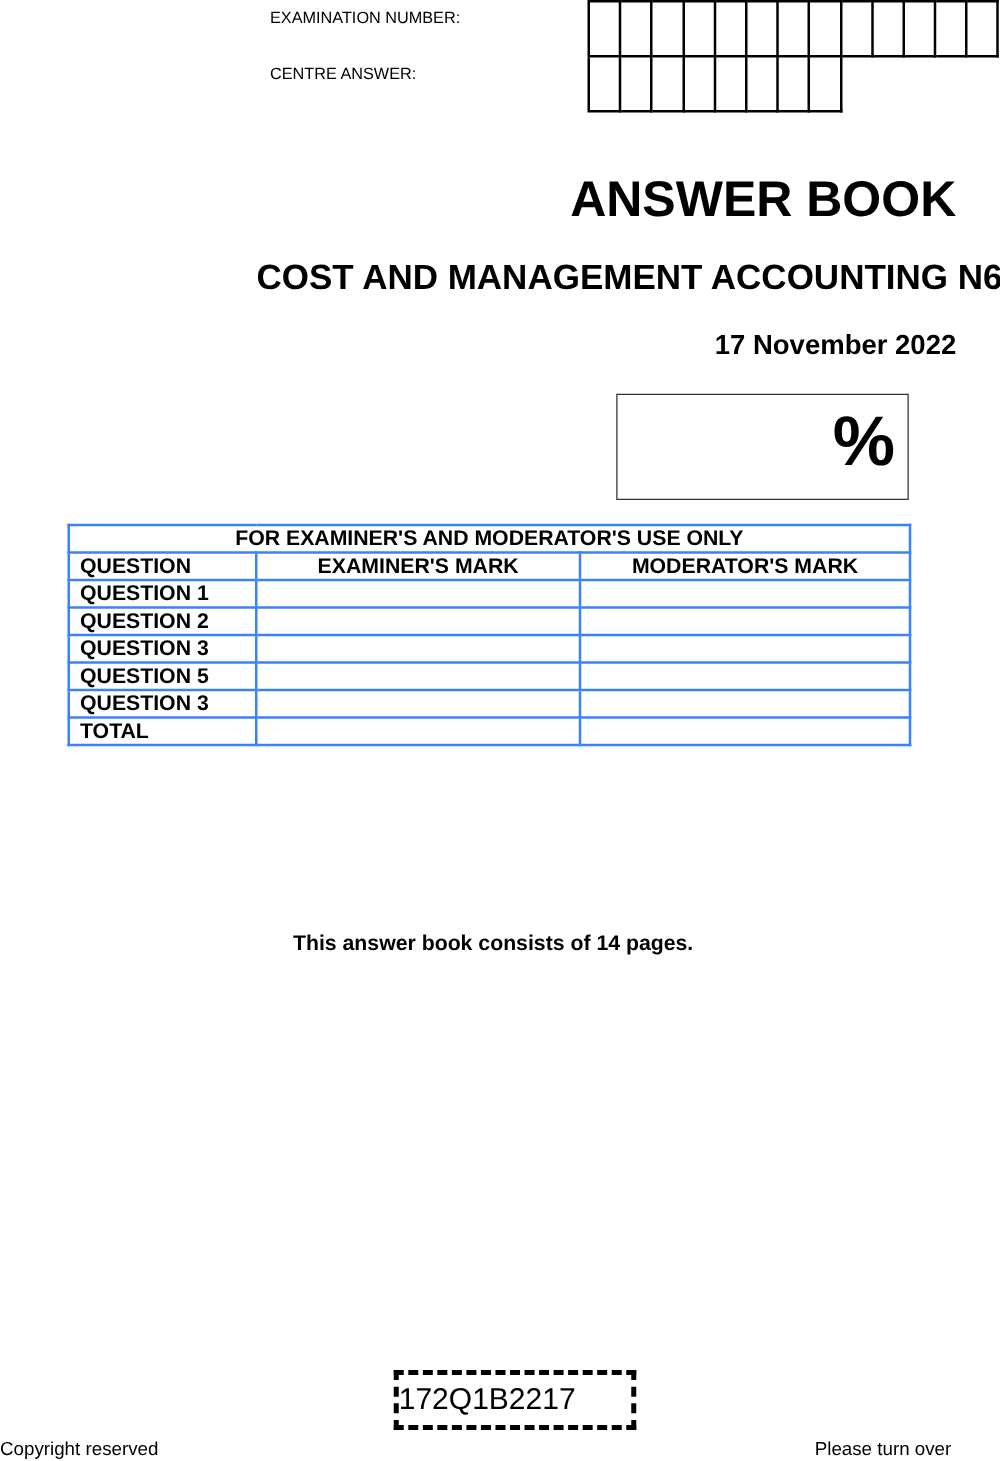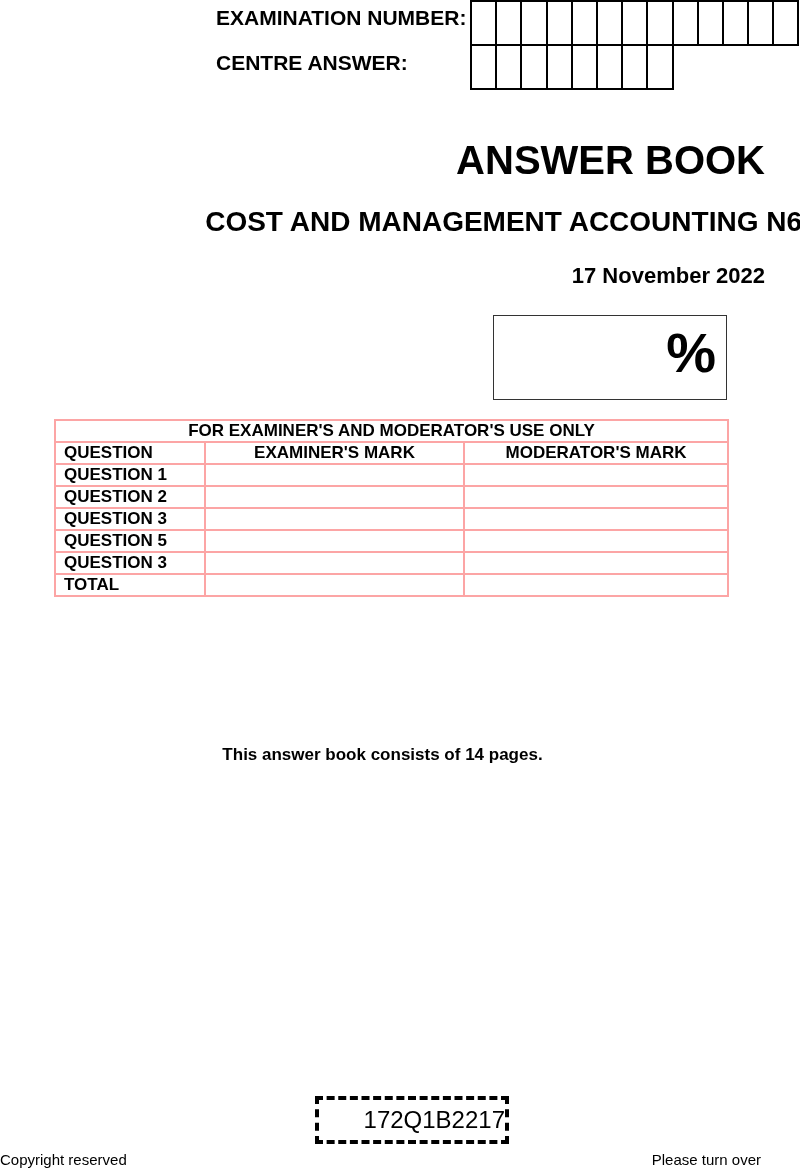--- a/index.html
+++ b/index.html
@@ -1,33 +1,33 @@
 <!DOCTYPE html>
 <html><head>
 <meta charset="utf-8">
 <style>
   html, body { margin: 0; padding: 0; background: #fff; }
   body { width: 800px; height: 1169px; position: relative; overflow: hidden;
          font-family: "Liberation Sans", sans-serif; color: #000; }
   .abs { position: absolute; }
-  .lbl { font-weight: bold; font-size: 21px; }
+  .lbl { font-weight: normal; font-size: 13px; }
   .grid { display: flex; border-left: 2px solid #000; }
   .cell { width: 23.2px; border: 2px solid #000; border-left: none; box-sizing: content-box; }
   .row1 .cell { height: 42px; }
   .row2 .cell { height: 42px; border-top: none; }
   .title { left: 0; width: 765px; text-align: right; font-weight: bold; }
   .pct-box { left: 493px; top: 315px; width: 232px; height: 83px; border: 1.5px solid #333; }
   .pct { position: absolute; right: 10px; top: 4px; font-size: 56px; font-weight: bold; }
   table.marks { position: absolute; left: 54px; top: 419px; width: 675px;
                 border-collapse: collapse; font-size: 17px; font-weight: bold; }
-  table.marks td { border: 2px solid #fca5a5; height: 20px; padding: 0 0 0 8px; line-height: 20px; }
+  table.marks td { border: 2px solid #3b82f6; height: 20px; padding: 0 0 0 8px; line-height: 20px; }
   table.marks td.c { text-align: center; padding: 0; }
-  .pages { left: 0; width: 765px; text-align: center; top: 745px; font-size: 17px; font-weight: bold; }
+  .pages { left: 12px; width: 765px; text-align: center; top: 745px; font-size: 17px; font-weight: bold; }
   .code { left: 315px; top: 1096px; width: 186px; height: 40px; border: 4px dashed #000;
-          text-align: right; font-size: 24px; line-height: 40px; }
+          text-align: left; font-size: 24px; line-height: 40px; }
   .foot { top: 1151px; font-size: 15px; }
 </style>
 </head>
 <body>
 
 <div class="abs lbl" style="left:216px; top:6px;">EXAMINATION NUMBER:</div>
 <div class="abs lbl" style="left:216px; top:51px;">CENTRE ANSWER:</div>
 
 <div class="abs grid row1" style="left:470px; top:0px;" id="examBoxes">
     <div class="cell"></div>

